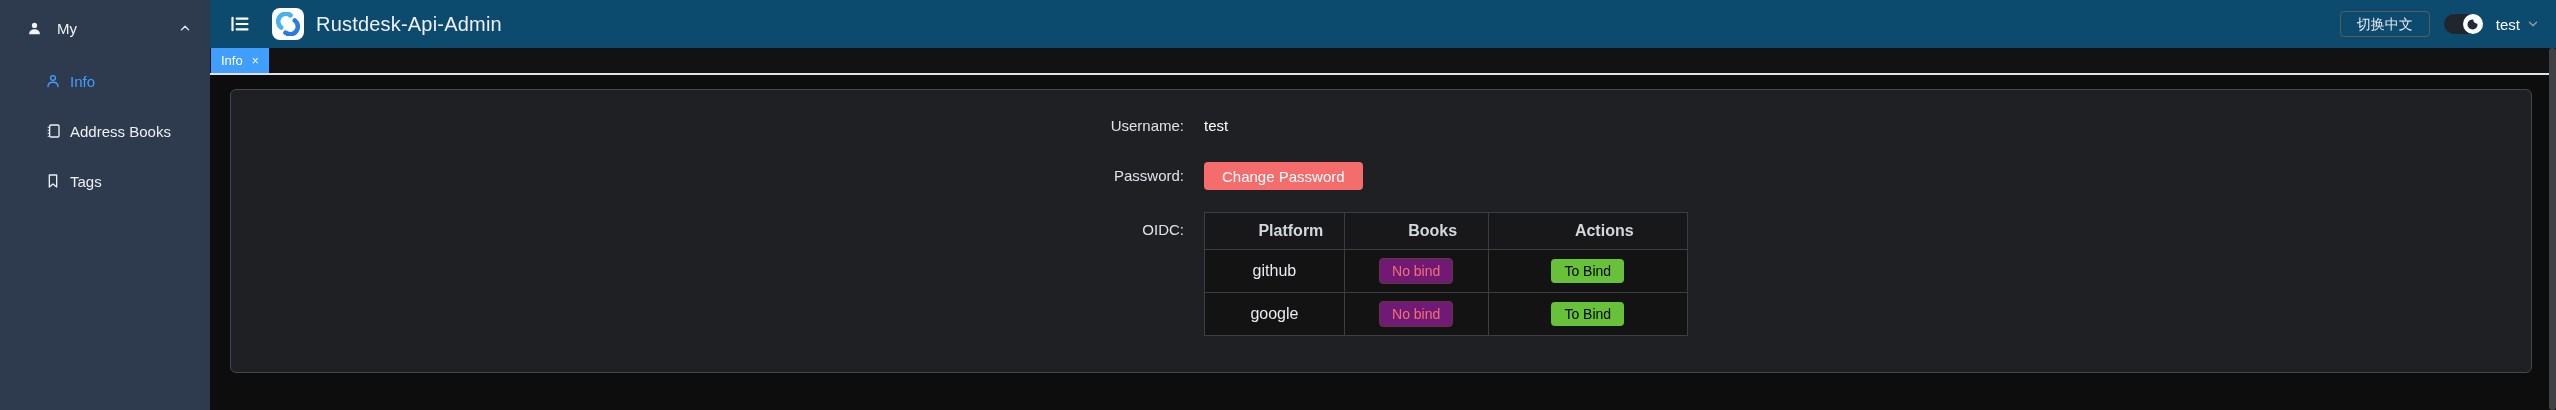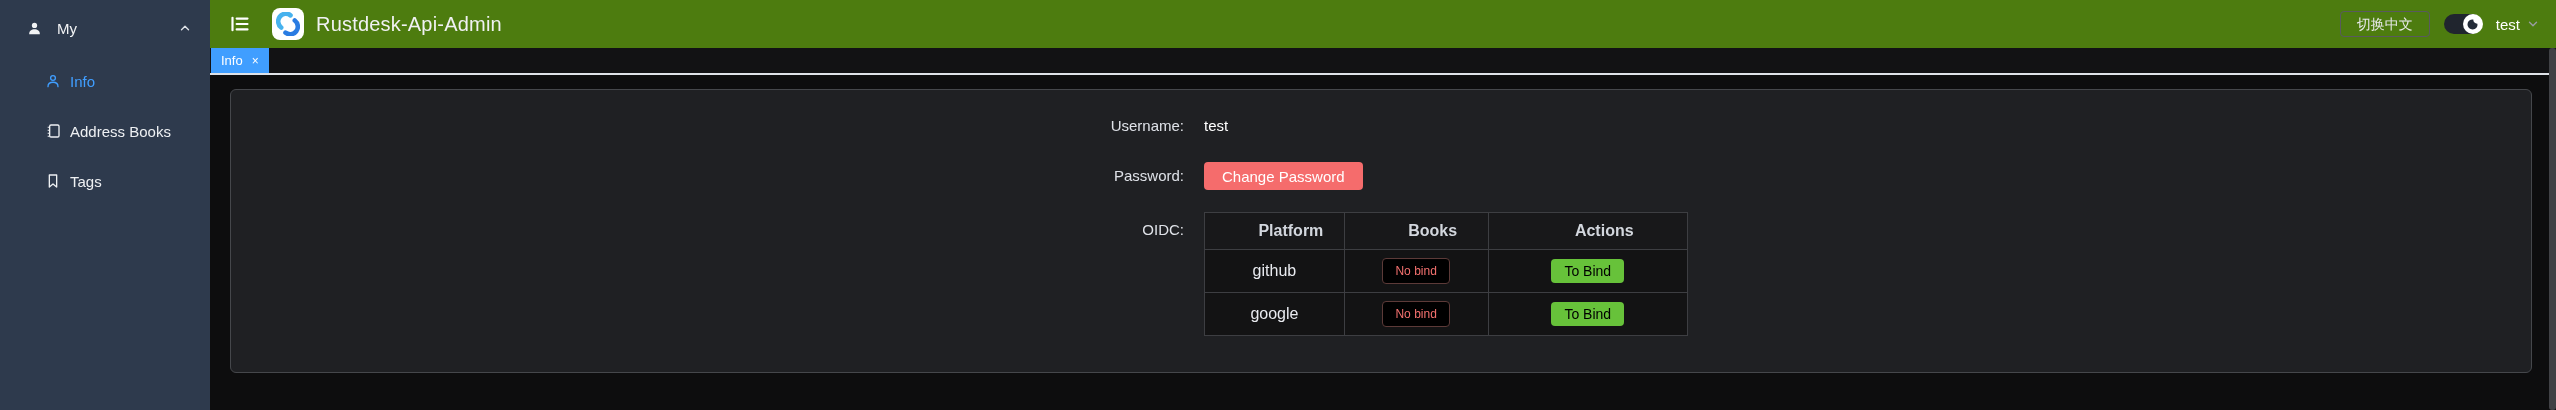--- a/index.html
+++ b/index.html
@@ -12,21 +12,21 @@
   .side-group { position:relative; height:56px; display:flex; align-items:center; padding-left:27px; cursor:pointer; }
   .side-group .glabel { color:#f2f3f5; font-size:15px; margin-left:15px; }
   .side-group .chev { position:absolute; right:18px; top:21px; }
   .side-item { height:50px; display:flex; align-items:center; padding-left:45px; cursor:pointer; color:#eef0f3; font-size:15px; }
   .side-item .ilabel { margin-left:9px; }
   .side-item.active { color:#409eff; }
   .icon16 { width:16px; height:16px; display:block; }
   .icon15 { width:15px; height:15px; display:block; }
 
   
-  .header { position:absolute; left:210px; top:0; width:2346px; height:48px; background:#4d7c0f; display:flex; align-items:center; }
+  .header { position:absolute; left:210px; top:0; width:2346px; height:48px; background:#0c4a6e; display:flex; align-items:center; }
   .hamburger { margin-left:20px; cursor:pointer; display:flex; }
   .logo { width:32px; height:32px; border-radius:8px; background:#ffffff; margin-left:22px; display:flex; align-items:center; justify-content:center; }
   .app-title { color:#f0f1f3; font-size:20px; margin-left:12px; letter-spacing:0.2px; }
   .header-right { position:absolute; right:16px; top:0; height:48px; display:flex; align-items:center; gap:14px; }
   .lang-btn { height:26px; padding:0 16px; background:transparent; border:1px solid #595a5e; border-radius:4px; color:#e8e9eb; font-size:14px; font-family:inherit; cursor:pointer; line-height:24px; }
   .switch { position:relative; width:38px; height:20px; border-radius:10px; background:#20252e; cursor:pointer; }
   .switch-thumb { position:absolute; right:-1px; top:0; width:20px; height:20px; border-radius:50%; background:#ffffff; display:flex; align-items:center; justify-content:center; }
   .user-box { display:flex; align-items:center; gap:6px; cursor:pointer; }
   .user-name { color:#ffffff; font-size:15px; }
 
@@ -44,21 +44,21 @@
   .form-label.tall { line-height:36px; }
   .form-value { color:#ffffff; font-size:15px; line-height:28px; }
   .danger-btn { height:28px; padding:0 18px; background:#f56c6c; color:#ffffff; border:none; border-radius:4px; font-size:15px; font-family:inherit; cursor:pointer; }
 
   
   .oidc-table { border-collapse:collapse; background:#131314; }
   .oidc-table th, .oidc-table td { border:1px solid #3d3e42; text-align:center; }
   .oidc-table th { height:37px; color:#d3d7de; font-size:16px; font-weight:bold; background:#18181a;padding-left:33px; }
   .oidc-table td { height:43px; color:#e9ebf0; font-size:16px; }
   .col-platform { width:140px; } .col-status { width:144px; } .col-actions { width:200px; }
-  .tag-danger { display:inline-block; padding:3px 12px; background:#000000; border:1px solid #5c3a38; border-radius:4px; color:#f4716f; font-size:12px; line-height:18px; }
+  .tag-danger { display:inline-block; padding:3px 12px; background:#701a75; border:1px solid #5c3a38; border-radius:4px; color:#f4716f; font-size:14px; line-height:18px; }
   .success-btn { padding:4px 13px; background:#67c23a; color:#000000; border:none; border-radius:4px; font-size:14px; font-family:inherit; cursor:pointer; }
 
   
   .scrollbar { position:absolute; right:0; top:48px; width:7px; height:362px; background:#404145; border-radius:3px; }
 </style>
 </head>
 <body>
 
 <div class="app">
 

